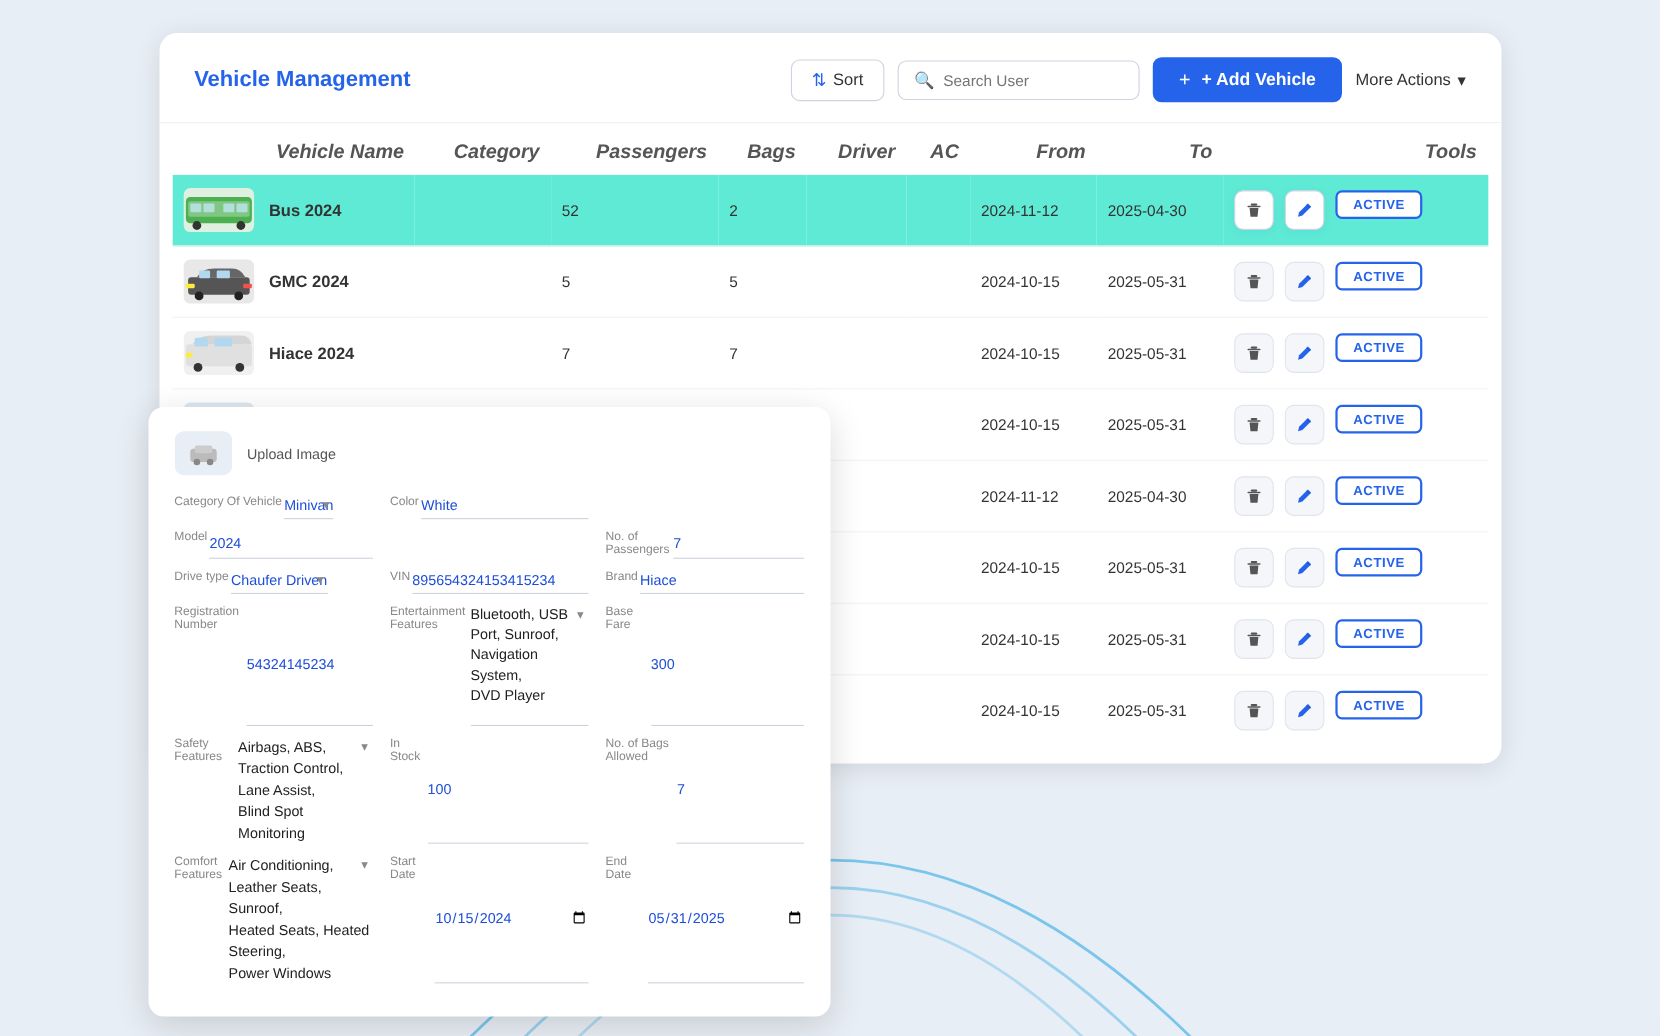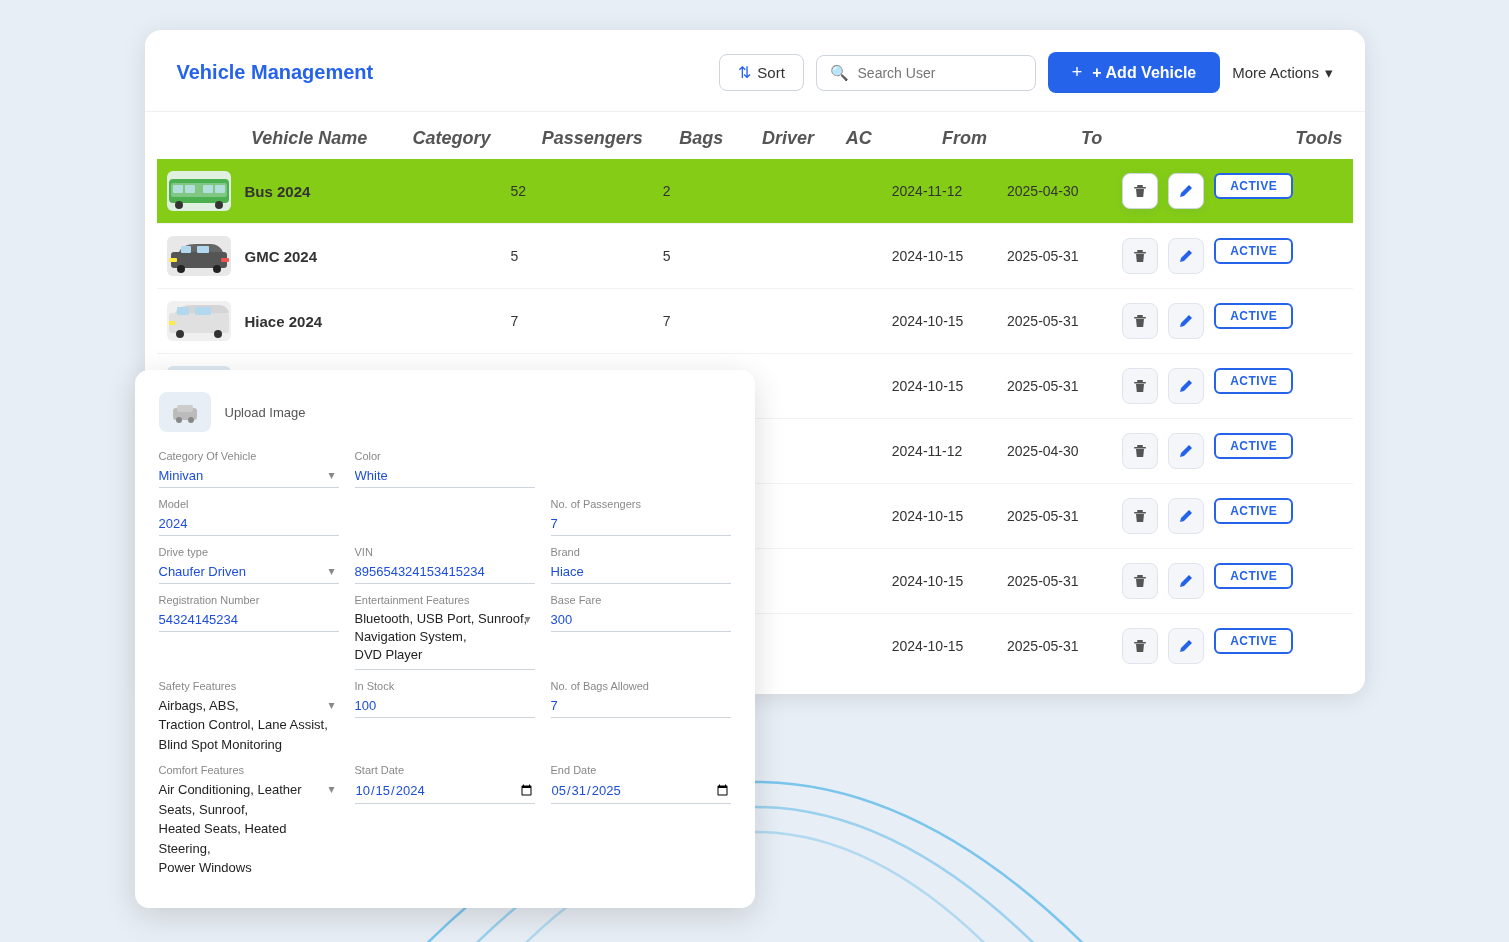--- a/index.html
+++ b/index.html
@@ -247,21 +247,20 @@
       text-align: right;
     }
     .form-row {
       display: grid;
       grid-template-columns: 1fr 1fr 1fr;
       gap: 12px 16px;
       margin-bottom: 10px;
     }
     .form-group {
       display: flex;
-      flex-direction: column;
       gap: 2px;
     }
     .form-group label {
       font-size: 11px;
       color: #888;
       font-weight: 500;
       margin-bottom: 2px;
     }
     .form-group input,
     .form-group select,
@@ -289,21 +288,21 @@
       right: 4px;
       top: 2px;
       font-size: 12px;
       color: #888;
       pointer-events: none;
     }
     .entertainment-field {
       font-size: 13px;
       color: #222;
       border-bottom: 1.5px solid #cdd4de;
-      padding-bottom: 4px;
+      padding-bottom: 18px;
       line-height: 1.4;
     }
     .multiline-val {
       font-size: 13px;
       color: #222;
       line-height: 1.5;
     }
   </style>
 </head>
 <body>
@@ -346,21 +345,21 @@
           <th>Passengers</th>
           <th>Bags</th>
           <th>Driver</th>
           <th>AC</th>
           <th>From</th>
           <th>To</th>
           <th>Tools</th>
         </tr>
       </thead>
       <tbody id="table-body">
-      <tr style="background: #84cc16;">
+      <tr style="background: #5eead4;">
     <td>
       <div class="vehicle-cell">
         <div class="vehicle-img img-bus">
           <svg viewBox="0 0 64 40" xmlns="http://www.w3.org/2000/svg">
                     <rect x="2" y="8" width="60" height="24" rx="4" fill="#4caf50"></rect>
                     <rect x="4" y="12" width="56" height="14" rx="2" fill="#81c784"></rect>
                     <rect x="6" y="14" width="10" height="8" rx="1" fill="#b2dfdb"></rect>
                     <rect x="18" y="14" width="10" height="8" rx="1" fill="#b2dfdb"></rect>
                     <rect x="36" y="14" width="10" height="8" rx="1" fill="#b2dfdb"></rect>
                     <rect x="48" y="14" width="10" height="8" rx="1" fill="#b2dfdb"></rect>

